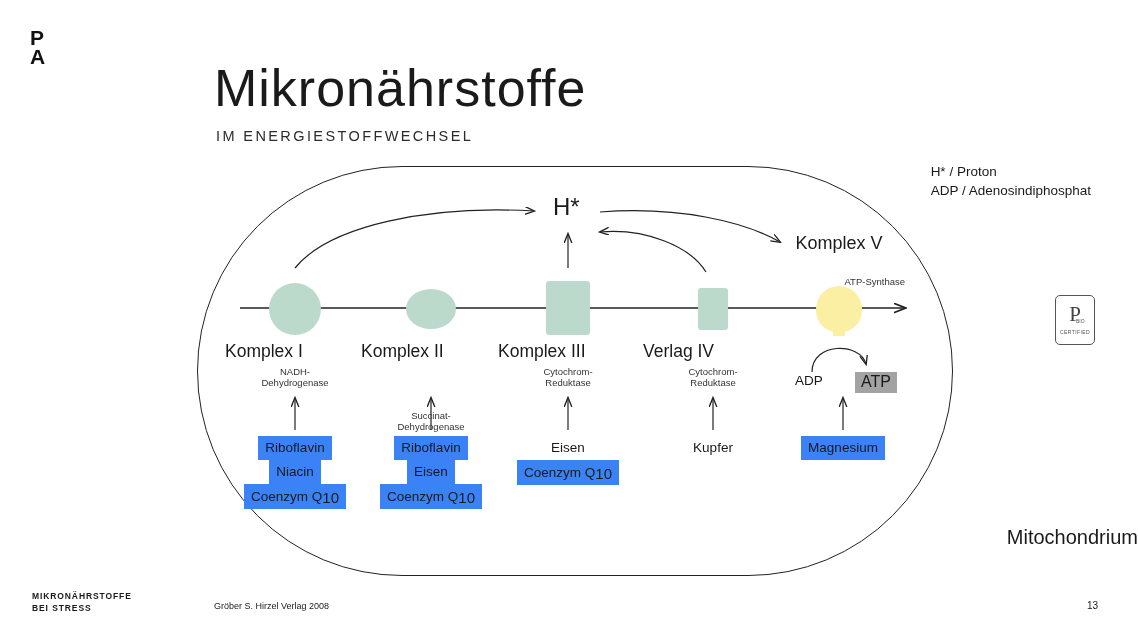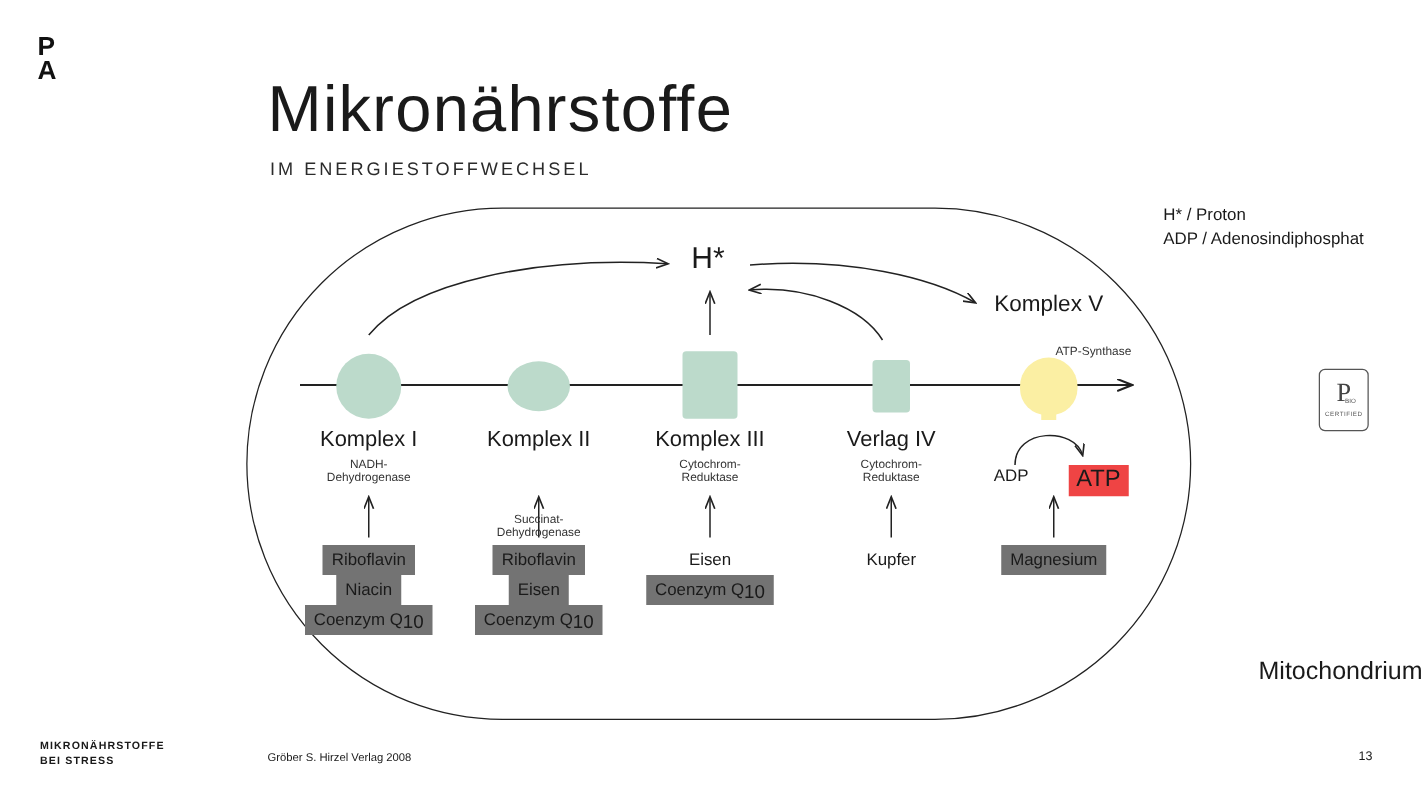--- a/index.html
+++ b/index.html
@@ -95,21 +95,21 @@
   .atpase  { left: 816px; top: 286px; width: 46px; height: 46px; border-radius: 50% 50% 46% 46%; background: #fbefa3; }
   .atpase-stem {
     position: absolute;
     left: 833px; top: 322px; width: 12px; height: 14px;
     background: #fbefa3;
   }
 
   
   .cx-label {
     position: absolute;
-    text-align: center;
+    text-align: left;
     font-size: 17.5px;
     font-weight: 400;
     color: #1a1a1a;
     white-space: nowrap;
   }
   .cx-sub {
     position: absolute;
     text-align: center;
     font-size: 9.5px;
     line-height: 11px;
@@ -120,21 +120,21 @@
   
   .chips {
     position: absolute;
     text-align: center;
     font-size: 13.5px;
     line-height: 21px;
     color: #1a1a1a;
   }
   .chip {
     display: inline-block;
-    background: #737373;
+    background: #3b82f6;
     padding: 1px 7px 2px 7px;
     white-space: nowrap;
   }
   .chip.plain { background: transparent; }
   .chip sub {
     font-size: 15px;
     vertical-align: baseline;
     position: relative;
     top: 2px;
   }
@@ -171,23 +171,23 @@
   
   .adp {
     position: absolute;
     left: 795px; top: 373px;
     font-size: 13.5px;
     color: #1a1a1a;
   }
   .atp {
     position: absolute;
     left: 855px; top: 372px;
-    font-size: 19px;
-    color: #1a1a1a;
-    background: #ef4444;
+    font-size: 16px;
+    color: #1a1a1a;
+    background: #a3a3a3;
     padding: 1px 6px 2px 6px;
   }
 
   
   .mito-caption {
     position: absolute;
     left: 0; top: 526px;
     width: 1138px;
     text-align: right;
     font-size: 20px;

